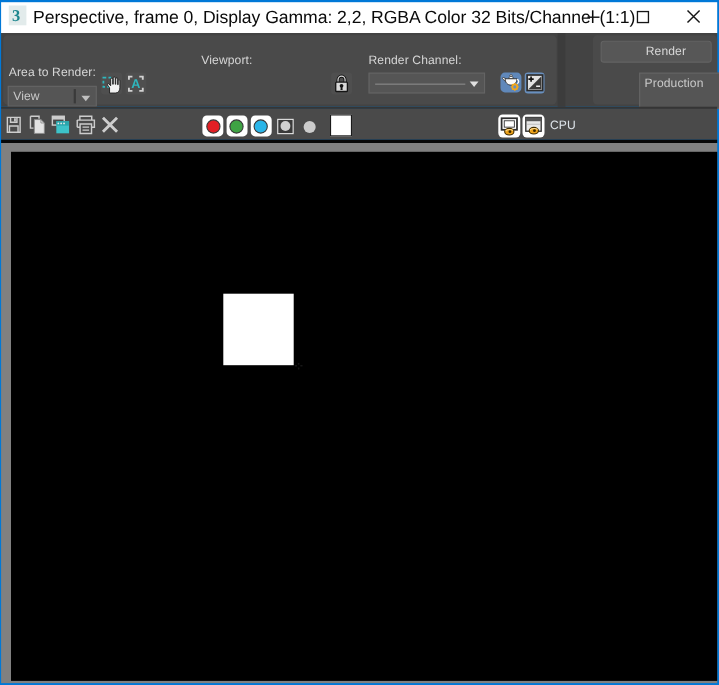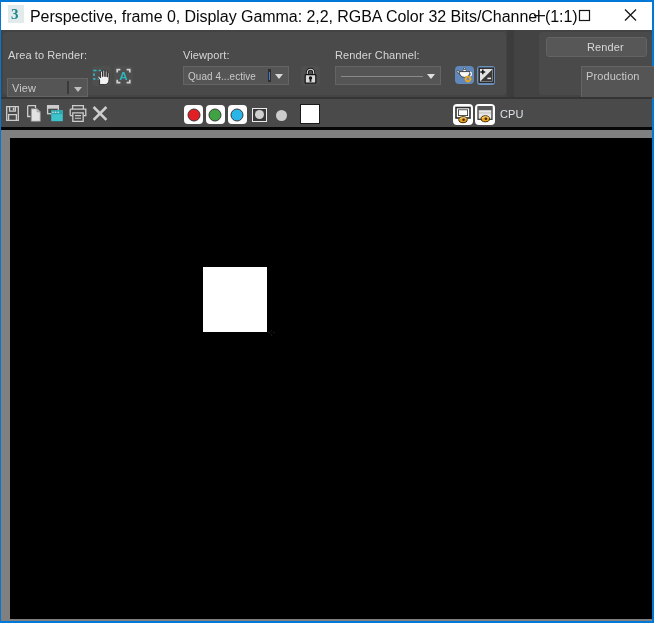--- a/index.html
+++ b/index.html
@@ -46,34 +46,28 @@
     <rect x="5" y="10" width="11" height="1.3" fill="#161616"></rect>
     <rect x="50.5" y="5.5" width="10" height="10" fill="none" stroke="#161616" stroke-width="1.2"></rect>
     <path d="M96 4.5 L107 15.5 M107 4.5 L96 15.5" stroke="#161616" stroke-width="1.3"></path>
   </svg>
 
   <div class="abs row1"></div>
   <div class="abs panelA"></div>
   <div class="abs groove"></div>
   <div class="abs panelB"></div>
 
-  <div class="abs lbl" style="left:8px;top:49px;">Area to Render:</div>
+  <div class="abs lbl" style="left:8px;top:60px;">Area to Render:</div>
   <div class="abs combo" style="left:7px;top:78px;width:81px;height:19px;padding-left:42px;">
     <span class="txt">View</span>
     <span class="divv" style="left:59px;"></span>
     <span class="arrow" style="left:66px;top:7.5px;"></span>
   </div>
 
   <div class="abs lbl" style="left:183px;top:49px;">Viewport:</div>
-  <div class="abs combo" style="left:183px;top:66px;width:106px;height:19px;">
-    <span class="txt" style="transform:scaleX(0.9);transform-origin:0 0;">Quad 4...ective</span>
-    <span class="divv" style="left:84px;width:3px;background:#2e2e2e;"></span>
-    <span style="position:absolute;left:85px;top:5px;width:1px;height:8px;background:#4a78c8;"></span>
-    <span class="arrow" style="left:91px;top:7px;border-top-color:#d8d8d8;"></span>
-  </div>
   <div class="abs iconbtn" style="left:301px;top:66px;width:19px;height:20px;">
     <svg width="19" height="20">
       <path d="M6.3,9.5 V6.6 A3.2,3.4 0 0 1 12.7,6.6 V9.5" fill="none" stroke="#151515" stroke-width="2.8"></path>
       <path d="M6.3,9.5 V6.6 A3.2,3.4 0 0 1 12.7,6.6 V9.5" fill="none" stroke="#d9d9d9" stroke-width="1.1"></path>
       <rect x="4.2" y="8.6" width="10.6" height="8.6" rx="0.8" fill="#d9d9d9" stroke="#151515" stroke-width="1.2"></rect>
       <circle cx="9.5" cy="12" r="1.7" fill="#151515"></circle>
       <path d="M8.8,12.6 h1.4 l0.3,3.2 h-2 z" fill="#151515"></path>
     </svg>
   </div>
 

